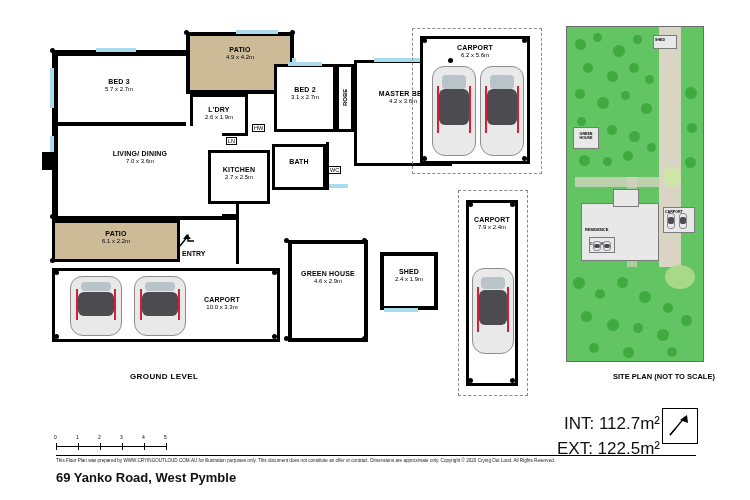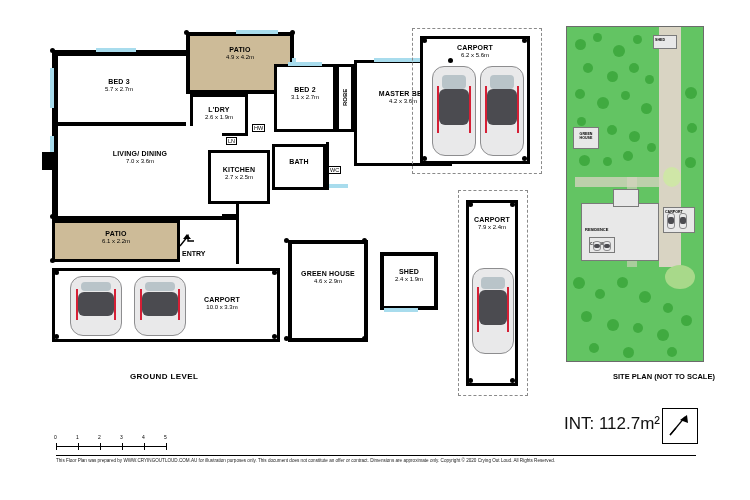--- a/index.html
+++ b/index.html
@@ -299,20 +299,21 @@
     <div class="blob" style="left:114px;top:288px;width:11px;height:11px;"></div>
     <div class="blob" style="left:22px;top:316px;width:10px;height:10px;"></div>
     <div class="blob" style="left:56px;top:320px;width:11px;height:11px;"></div>
     <div class="blob" style="left:100px;top:320px;width:10px;height:10px;"></div>
   </div>
 
   <div class="siteplanlabel" style="left:578px;top:372px;padding-left:35px;">SITE PLAN (NOT TO SCALE)</div>
 
   <div class="areas" style="left:520px;top:412px;width:140px;">
     <div>INT: 112.7m²</div>
+    <div>EXT: 122.5m²</div>
   </div>
 
   <div class="abs" style="left:662px;top:408px;width:34px;height:34px;border:1px solid #000;background:#fff;">
     <svg width="34" height="34" viewBox="0 0 34 34">
       <path d="M7 26 L22 8" stroke="#000" stroke-width="1.2" fill="none"></path>
       <path d="M24 6 L25 14 L17 11 Z" fill="#000"></path>
       <path d="M7 26 L13 19" stroke="#000" stroke-width="1.2" fill="none"></path>
     </svg>
   </div>
 
@@ -329,14 +330,15 @@
     <div class="abs" style="left:-2px;top:-4px;font-size:5px;">0</div>
     <div class="abs" style="left:20px;top:-4px;font-size:5px;">1</div>
     <div class="abs" style="left:42px;top:-4px;font-size:5px;">2</div>
     <div class="abs" style="left:64px;top:-4px;font-size:5px;">3</div>
     <div class="abs" style="left:86px;top:-4px;font-size:5px;">4</div>
     <div class="abs" style="left:108px;top:-4px;font-size:5px;">5</div>
   </div>
 
   <div class="abs" style="left:56px;top:455px;width:640px;height:1px;background:#000;"></div>
   <div class="footer-note" style="left:56px;top:458px;width:646px;">This Floor Plan was prepared by WWW.CRYINGOUTLOUD.COM.AU for illustration purposes only. This document does not constitute an offer or contract. Dimensions are approximate only. Copyright © 2020 Crying Out Loud. All Rights Reserved.</div>
+  <div class="addr" style="left:56px;top:470px;">69 Yanko Road, West Pymble</div>
 
 </div>
 
 </body></html>

